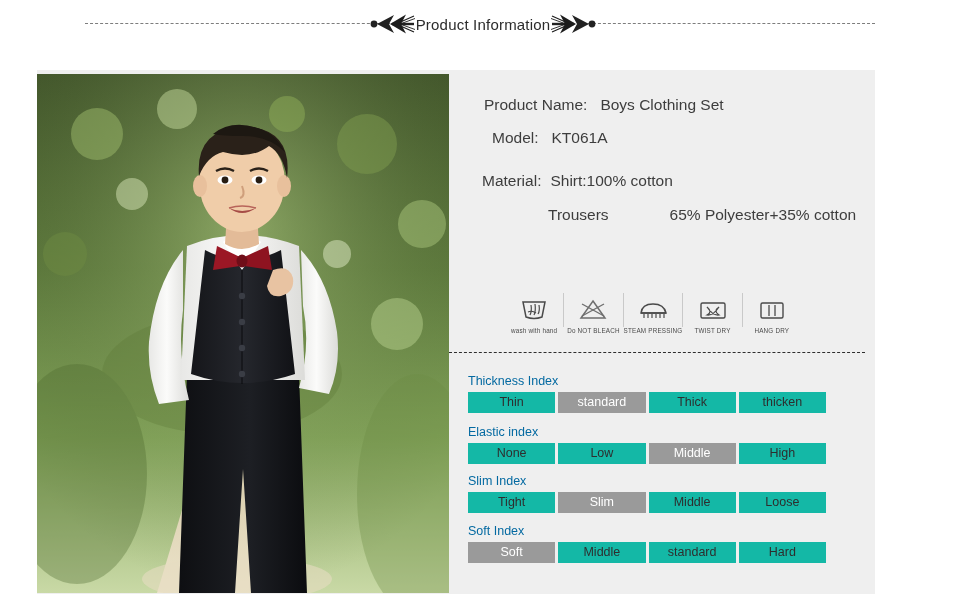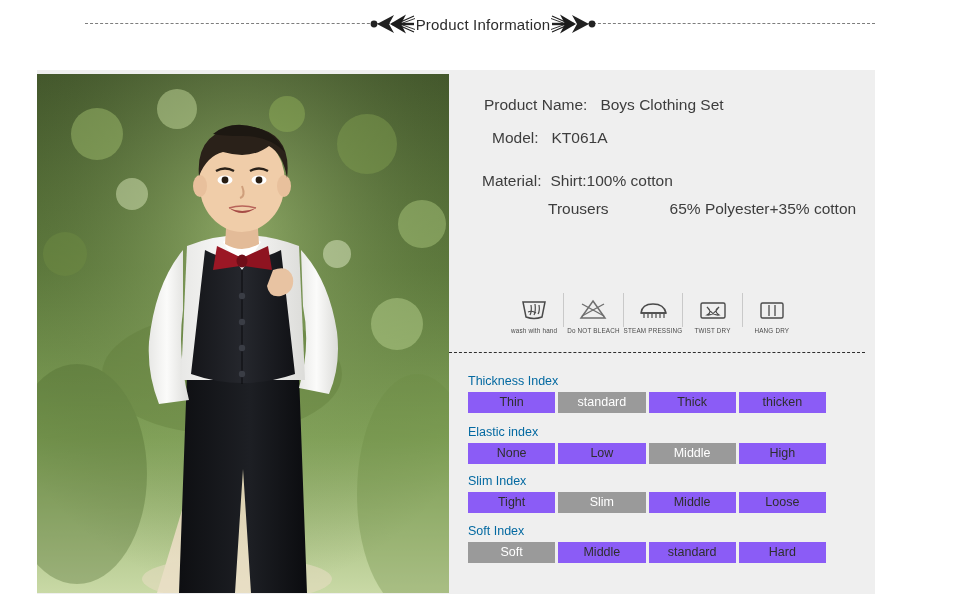--- a/index.html
+++ b/index.html
@@ -29,21 +29,21 @@
   .photo svg{display:block;}
 
   
   .info{position:absolute;left:470px;top:96px;width:400px;}
   .row{display:flex;align-items:flex-end;color:#3a3a3a;}
   .lbl{font-size:15.5px;color:#3d3d3d;white-space:nowrap;}
   .val{font-size:15.5px;color:#3d3d3d;white-space:nowrap;}
   .r-name{margin-left:14px;}
   .r-model{margin-left:22px;margin-top:15px;}
   .r-material{margin-left:12px;margin-top:25px;}
-  .r-trousers{margin-left:78px;margin-top:10px;gap:24px;}
+  .r-trousers{margin-left:78px;margin-top:16px;gap:24px;}
   .r-size{margin-left:28px;margin-top:24px;}
   .gap-s{display:inline-block;width:9px;}
   .gap-m{display:inline-block;width:13px;}
 
   
   .care{position:absolute;left:505px;top:288px;width:296px;height:46px;display:flex;align-items:flex-end;}
   .care-item{flex:1 1 0;display:flex;flex-direction:column;align-items:center;justify-content:flex-end;height:46px;}
   .care-ico{height:26px;display:flex;align-items:center;justify-content:center;}
   .care-lbl{margin-top:4px;font-size:6.3px;color:#4a4a4a;letter-spacing:.2px;white-space:nowrap;
     font-family:"Liberation Sans", sans-serif;}
@@ -51,21 +51,21 @@
 
   
   .divider{position:absolute;left:449px;top:352px;width:416px;height:0;border-top:1px dashed #2e2e2e;}
 
   
   .idx{position:absolute;left:468px;width:358px;}
   .idx1{top:374px;} .idx2{top:425px;} .idx3{top:474px;} .idx4{top:524px;}
   .idx-title{font-size:12.5px;color:#0369a1;margin-bottom:4px;}
   .idx-row{display:flex;gap:3px;}
   .cell{flex:1 1 0;height:21px;line-height:21px;text-align:center;
-    background:#8b5cf6;color:#2e2e2e;font-size:12.5px;}
+    background:#14b8a6;color:#2e2e2e;font-size:12.5px;}
   .cell.on{background:#9a9a9a;color:#ffffff;}
 </style>
 </head>
 <body>
 
 <div id="page">
 
   <div class="header">
     <div class="hdr-line left"></div>
     <div class="hdr-line right"></div>

